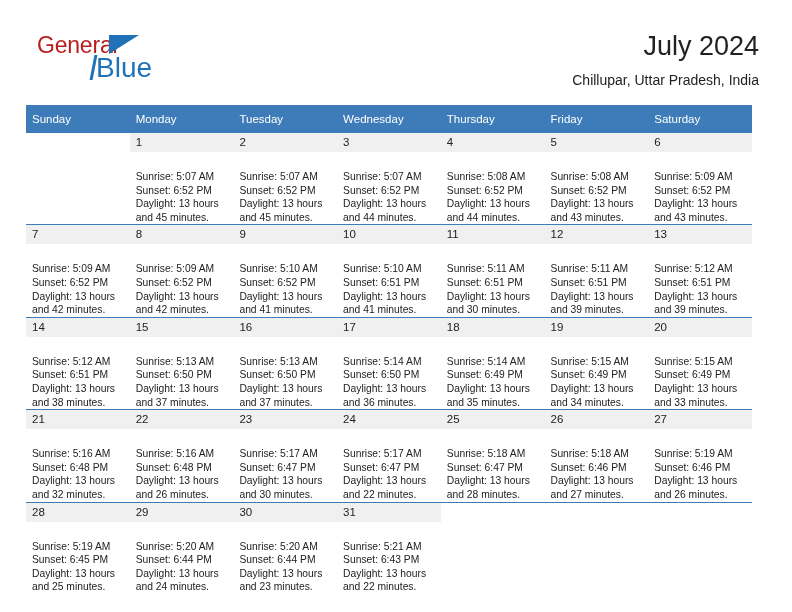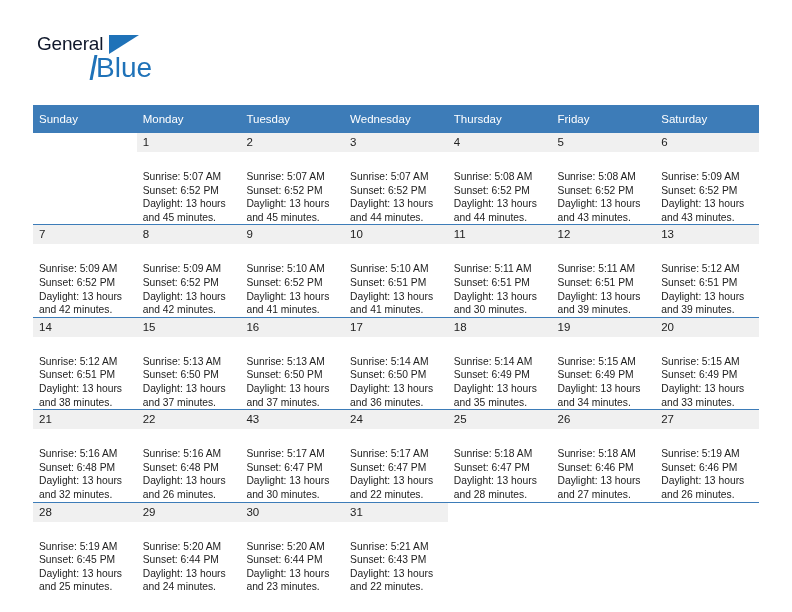--- a/index.html
+++ b/index.html
@@ -34,23 +34,23 @@
     position: absolute;
     left: 4px;
     top: 4px;
     width: 200px;
     height: 56px;
   }
   .logo-general {
     position: absolute;
     left: 0;
     top: 0;
-    font-size: 19px;
+    font-size: 23px;
     letter-spacing: -0.2px;
-    color: #0f172a;
+    color: #b91c1c;
     font-family: "Liberation Sans", sans-serif;
     line-height: 1;
   }
   .logo-triangle {
     position: absolute;
     left: 72px;
     top: 1px;
     width: 0;
     height: 0;
     border-left: 30px solid #1f72b8;
@@ -91,21 +91,21 @@
     font-size: 14px;
     color: #222222;
     line-height: 20px;
     margin-top: 8px;
     white-space: nowrap;
   }
 
   
   .calendar {
     position: absolute;
-    left: 33px;
+    left: 26px;
     top: 105px;
     width: 726px;
     border-collapse: collapse;
     table-layout: fixed;
   }
   .calendar th {
     background: #3d7cb8;
     color: #ffffff;
     font-size: 11.5px;
     font-weight: normal;
@@ -158,20 +158,24 @@
 
   <div class="header">
 
     <div class="logo">
       <span class="logo-general">General</span>
       <span class="logo-triangle"></span>
       <span class="logo-bar"></span>
       <span class="logo-blue">Blue</span>
     </div>
 
+    <div class="title-block">
+      <div class="cal-title">July 2024</div>
+      <div class="cal-subtitle">Chillupar, Uttar Pradesh, India</div>
+    </div>
 
   </div>
 
   <table class="calendar">
     <thead>
       <tr>
         <th>Sunday</th>
         <th>Monday</th>
         <th>Tuesday</th>
         <th>Wednesday</th>
@@ -383,21 +387,21 @@
           <td>
             <div class="daynum">22</div>
             <div class="details">
               <div>Sunrise: 5:16 AM</div>
               <div>Sunset: 6:48 PM</div>
               <div>Daylight: 13 hours</div>
               <div>and 26 minutes.</div>
             </div>
           </td>
           <td>
-            <div class="daynum">43</div>
+            <div class="daynum">23</div>
             <div class="details">
               <div>Sunrise: 5:17 AM</div>
               <div>Sunset: 6:47 PM</div>
               <div>Daylight: 13 hours</div>
               <div>and 30 minutes.</div>
             </div>
           </td>
           <td>
             <div class="daynum">24</div>
             <div class="details">

